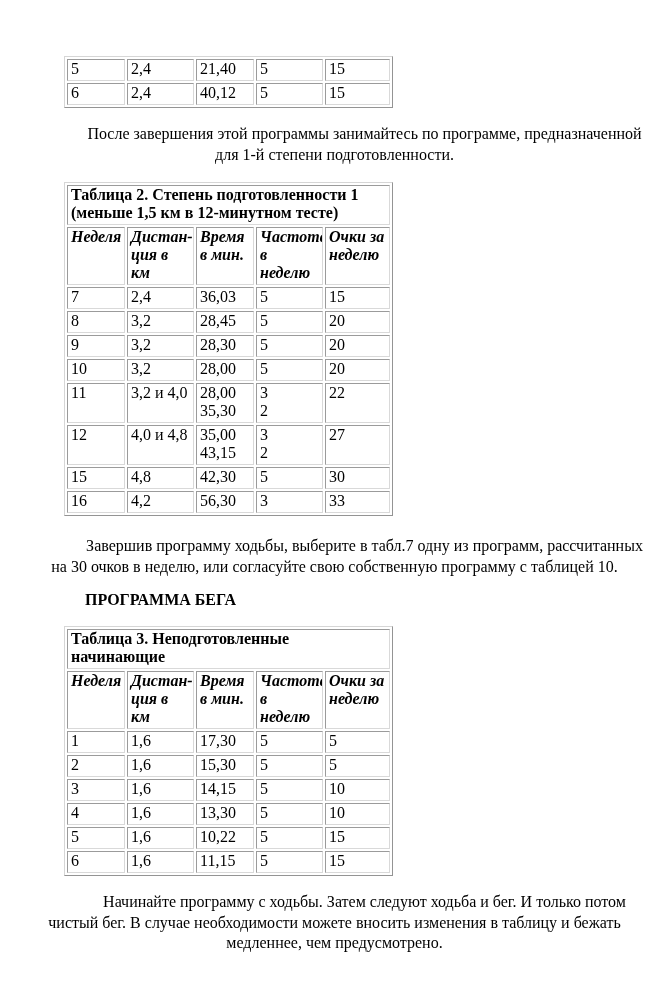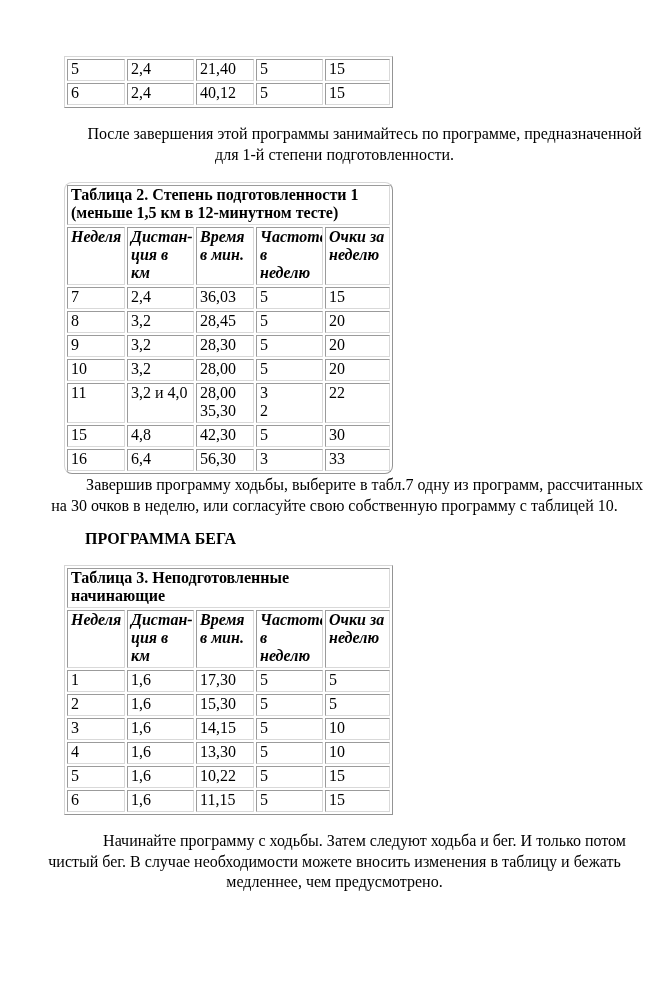--- a/index.html
+++ b/index.html
@@ -54,22 +54,22 @@
   }
   table.doc-table th { font-weight: bold; font-style: italic; }
   td.table-title { font-weight: bold; }
   .col-week    { width: 58px; }
   .col-dist    { width: 67px; }
   .col-time    { width: 58px; }
   .col-freq    { width: 67px; }
   .col-points  { width: 65px; }
   .mt-t1  { margin-top: 0; }
   .mt-p1  { margin-top: 16px; }
-  .mt-t2  { margin-top: 17px; border-radius: 8px; }
-  .mt-p2  { margin-top: 1px; }
+  .mt-t2  { margin-top: 17px; }
+  .mt-p2  { margin-top: 20px; }
   .mt-t3  { margin-top: 16px; }
   .mt-p3  { margin-top: 16px; }
 </style>
 </head>
 <body>
 
 <div class="page">
   <div class="content">
 
     <table class="doc-table mt-t1">
@@ -157,29 +157,38 @@
           <tr>
             <td>11</td>
             <td>3,2 и 4,0</td>
             <td>28,00
 35,30</td>
             <td>3
 2</td>
             <td>22</td>
           </tr>
           <tr>
+            <td>12</td>
+            <td>4,0 и 4,8</td>
+            <td>35,00
+43,15</td>
+            <td>3
+2</td>
+            <td>27</td>
+          </tr>
+          <tr>
             <td>15</td>
             <td>4,8</td>
             <td>42,30</td>
             <td>5</td>
             <td>30</td>
           </tr>
           <tr>
             <td>16</td>
-            <td>6,4</td>
+            <td>4,2</td>
             <td>56,30</td>
             <td>3</td>
             <td>33</td>
           </tr>
         </tbody>
     </table>
 
     <p class="body-text mt-p2">Завершив программу ходьбы, выберите в табл.7 одну из программ, рассчитанных на 30 очков в неделю, или согласуйте свою собственную программу с таблицей 10.</p>
 
     <div class="run-heading">ПРОГРАММА БЕГА</div>

